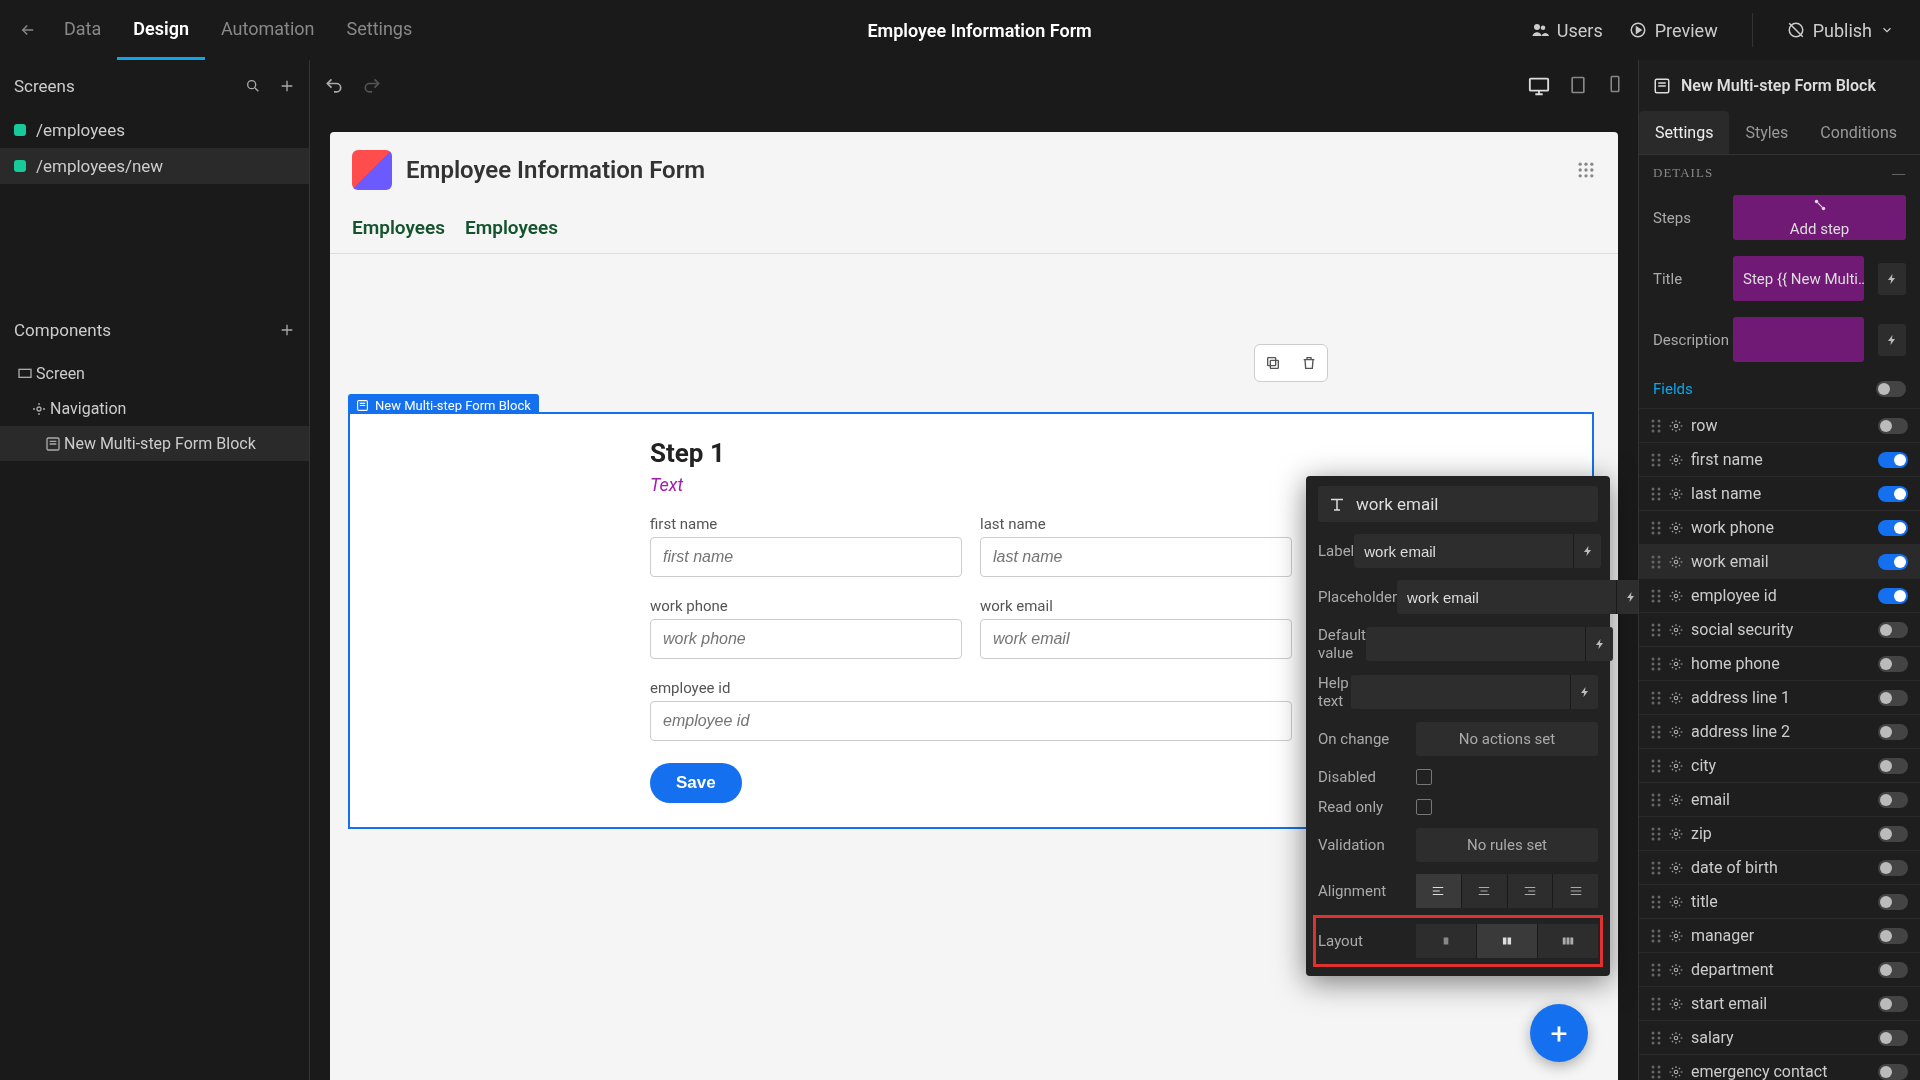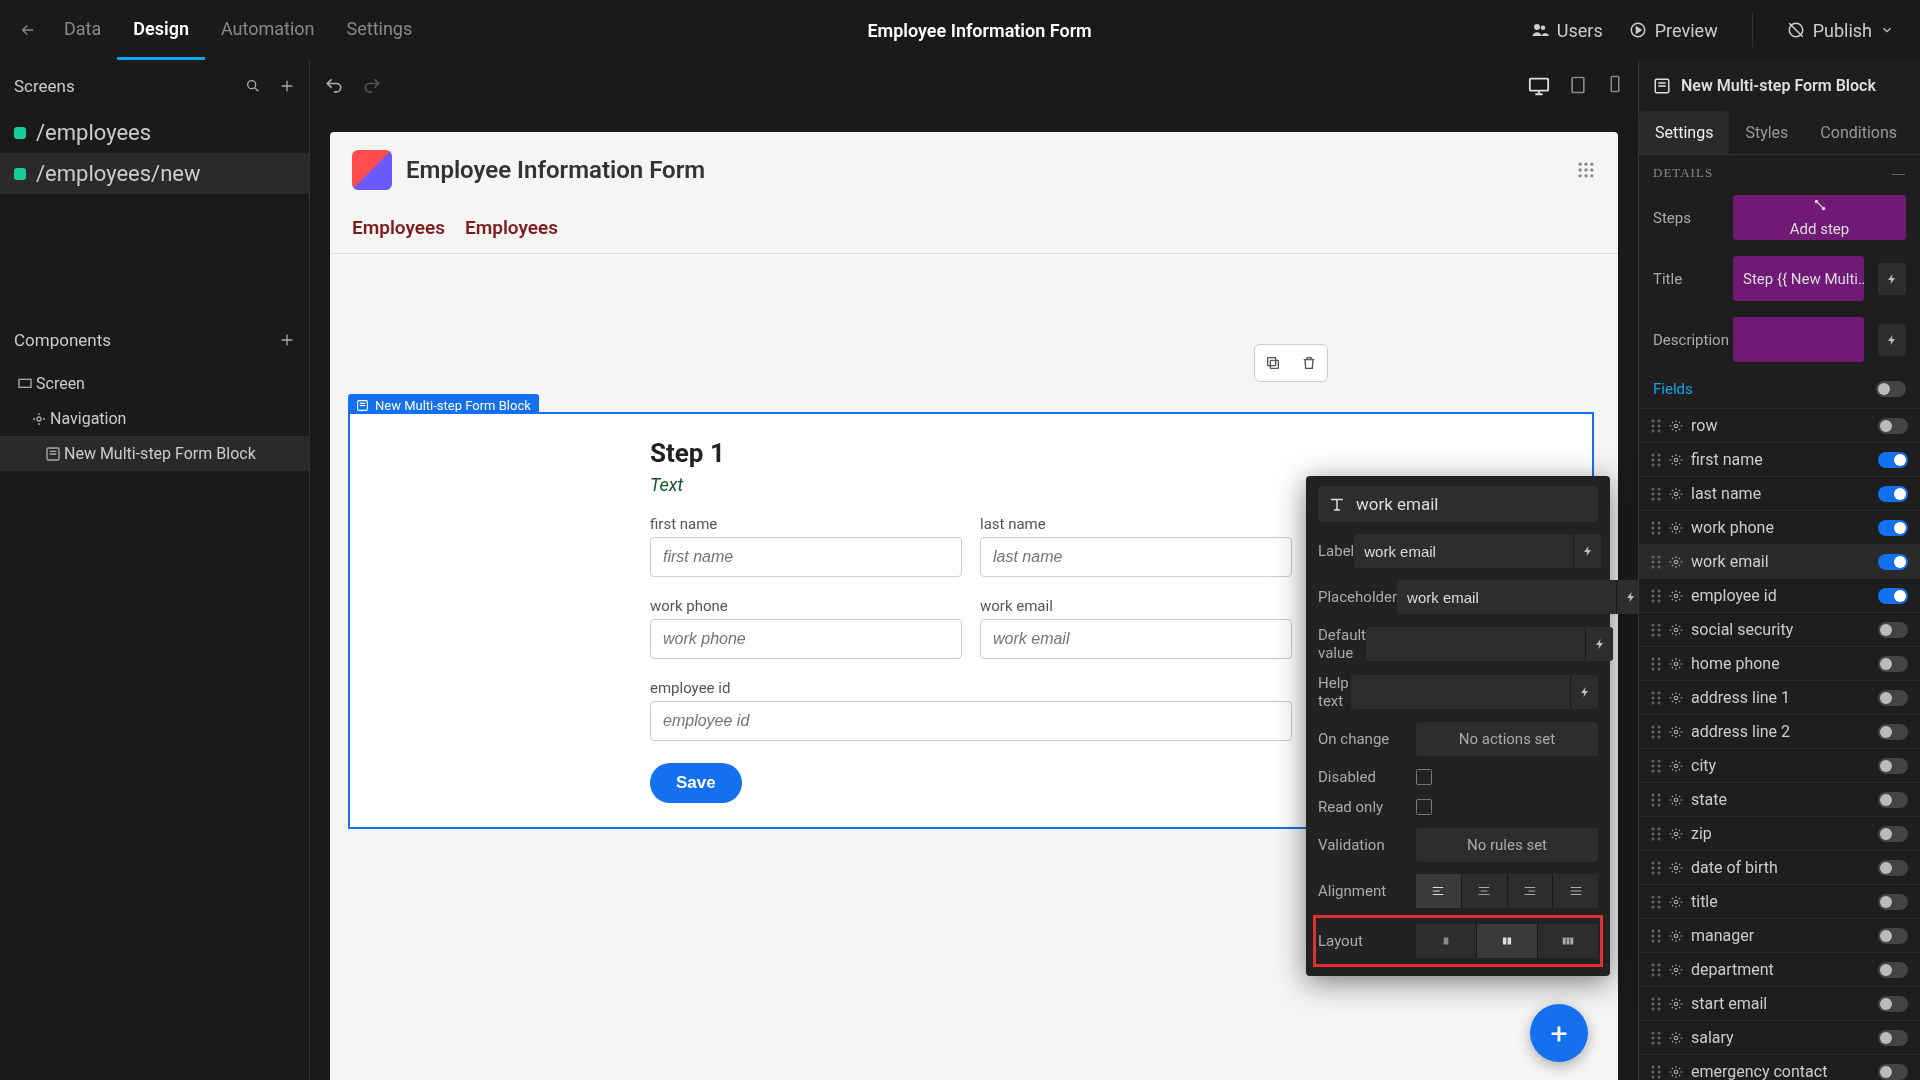--- a/index.html
+++ b/index.html
@@ -12,44 +12,44 @@
   .top-tab.active { color:#fff; font-weight:600; border-bottom:3px solid #0ea5e9; }
   .top-title { flex:1; text-align:center; color:#fff; font-weight:600; }
   .top-right { display:flex; align-items:center; gap:26px; padding-right:18px; color:#ccc; }
   .top-right .item { display:flex; align-items:center; gap:8px; cursor:pointer; }
   .vline { width:1px; height:34px; background:#333; margin:0 8px;}
   
   .body { display:flex; height:calc(100% - 60px); }
   .leftcol { width:310px; background:#1a1a1a; border-right:1px solid #333; display:flex; flex-direction:column; }
   .leftcol .sec-head { display:flex; align-items:center; justify-content:space-between; padding:16px 14px; font-size:17px; color:#ccc;}
   .leftcol .sec-head .icons { display:flex; gap:18px; color:#999; }
-  .screen-item { display:flex; align-items:center; gap:10px; padding:8px 14px; font-size:22px; color:#ccc; }
+  .screen-item { display:flex; align-items:center; gap:10px; padding:8px 14px; font-size:17px; color:#ccc; }
   .screen-item .dot { width:12px; height:12px; background:#18c99a; border-radius:3px; }
   .screen-item.sel { background:#2a2a2a; }
   .comp-item { display:flex; align-items:center; gap:3px; padding:8px 14px; font-size:16px; color:#ccc; }
   .comp-item.sel { background:#2a2a2a; }
   .comp-item svg { flex:0 0 auto; }
   
   .center { flex:1; background:#1a1a1a; display:flex; flex-direction:column; }
   .center-toolbar { height:52px; display:flex; align-items:center; justify-content:space-between; padding:0 14px; }
   .center-toolbar .grp { display:flex; gap:18px; color:#888; }
   .canvas-wrap { flex:1; padding:20px 20px; overflow:auto; }
   .canvas { background:#f5f5f5; border-radius:4px; min-height:960px; position:relative; }
   .app-head { display:flex; align-items:center; padding:18px 22px; }
   .logo { width:40px; height:40px; background:linear-gradient(135deg,#ff4d4d 50%,#6b5bff 50%); border-radius:6px; margin-right:14px;}
   .app-title { color:#333; font-weight:600; font-size:24px;}
   .apps-icon { margin-left:auto; color:#777; }
-  .pg-tabs { padding:8px 22px 14px; display:flex; gap:20px; color:#7f1d1d; font-size:19px; font-weight:600;align-items:center; }
+  .pg-tabs { padding:8px 22px 14px; display:flex; gap:20px; color:#14532d; font-size:19px; font-weight:600;align-items:center; }
   .pg-divider { height:1px; background:#ddd; margin:0; }
   .float-tb { position:absolute; top:212px; left:924px; background:#fff; border:1px solid #ccc; border-radius:6px; display:flex; }
   .float-tb .btn { width:36px; height:36px; display:flex; align-items:center; justify-content:center; color:#555;}
   .block-label { position:absolute; top:262px; left:18px; background:#1570ef; color:#fff; font-size:13px; padding:4px 8px; border-radius:3px 3px 0 0; display:flex; align-items:center; gap:6px;}
   .msblock { position:absolute; top:280px; left:18px; right:24px; border:2px solid #1570ef; background:#fff; padding:24px 300px; }
   .step-title { font-size:26px; font-weight:700; color:#222; }
-  .step-sub { color:#14532d; font-style:italic; margin-top:6px; font-size:18px;}
+  .step-sub { color:#a21caf; font-style:italic; margin-top:6px; font-size:18px;}
   .frow { display:flex; gap:18px; margin-top:20px; }
   .ffield { flex:1; }
   .ffield.full { flex:0 0 100%; }
   .ffield label { display:block; color:#555; font-size:15px; margin-bottom:4px;}
   .ffield input { width:100%; height:40px; border:1px solid #ccc; border-radius:4px; padding:0 12px; font-size:16px; font-style:italic; color:#888; background:#fff;}
   .save-btn { margin-top:22px; background:#1570ef; color:#fff; border:none; border-radius:22px; padding:10px 26px; font-size:17px; font-weight:600;}
   .fab { position:absolute; right:30px; bottom:30px; width:58px; height:58px; border-radius:50%; background:#1570ef; color:#fff; display:flex; align-items:center; justify-content:center; font-size:30px; box-shadow:0 4px 14px rgba(0,0,0,.3);}
   
   .popover { position:absolute; top:344px; right:8px; width:304px; background:#222; border-radius:4px; padding:10px 12px 14px; box-shadow:0 6px 30px rgba(0,0,0,.5); }
   .pop-title { display:flex; align-items:center; gap:10px; background:#2d2d2d; border-radius:4px; padding:8px 10px; color:#ddd; font-size:17px;}
@@ -711,21 +711,21 @@
               <circle cx="2" cy="12" r="1.5"></circle>
               <circle cx="8" cy="12" r="1.5"></circle>
             </svg>
           </span>
           <span>
             <svg width="14" height="14" viewBox="0 0 24 24" fill="none" stroke="#aaa" stroke-width="2">
               <circle cx="12" cy="12" r="3"></circle>
               <path d="M12 2v3M12 19v3M4 12H1M23 12h-3M5 5l2 2M17 17l2 2M19 5l-2 2M7 17l-2 2"></path>
             </svg>
           </span>
-          <span class="name">state</span>
+          <span class="name">email</span>
           <span class="toggle"></span>
         </div>
         <div class="fl-item">
           <span class="drag">
             <svg width="10" height="14" viewBox="0 0 10 14" fill="#666">
               <circle cx="2" cy="2" r="1.5"></circle>
               <circle cx="8" cy="2" r="1.5"></circle>
               <circle cx="2" cy="7" r="1.5"></circle>
               <circle cx="8" cy="7" r="1.5"></circle>
               <circle cx="2" cy="12" r="1.5"></circle>

